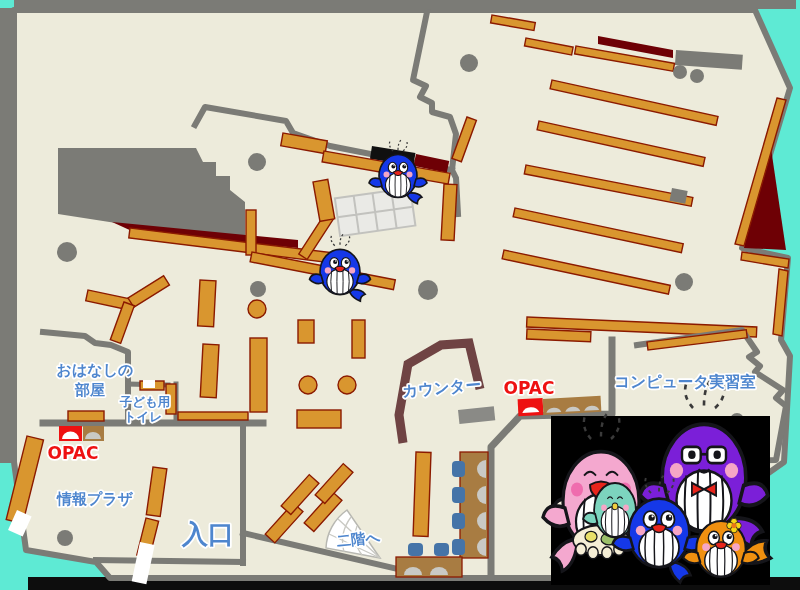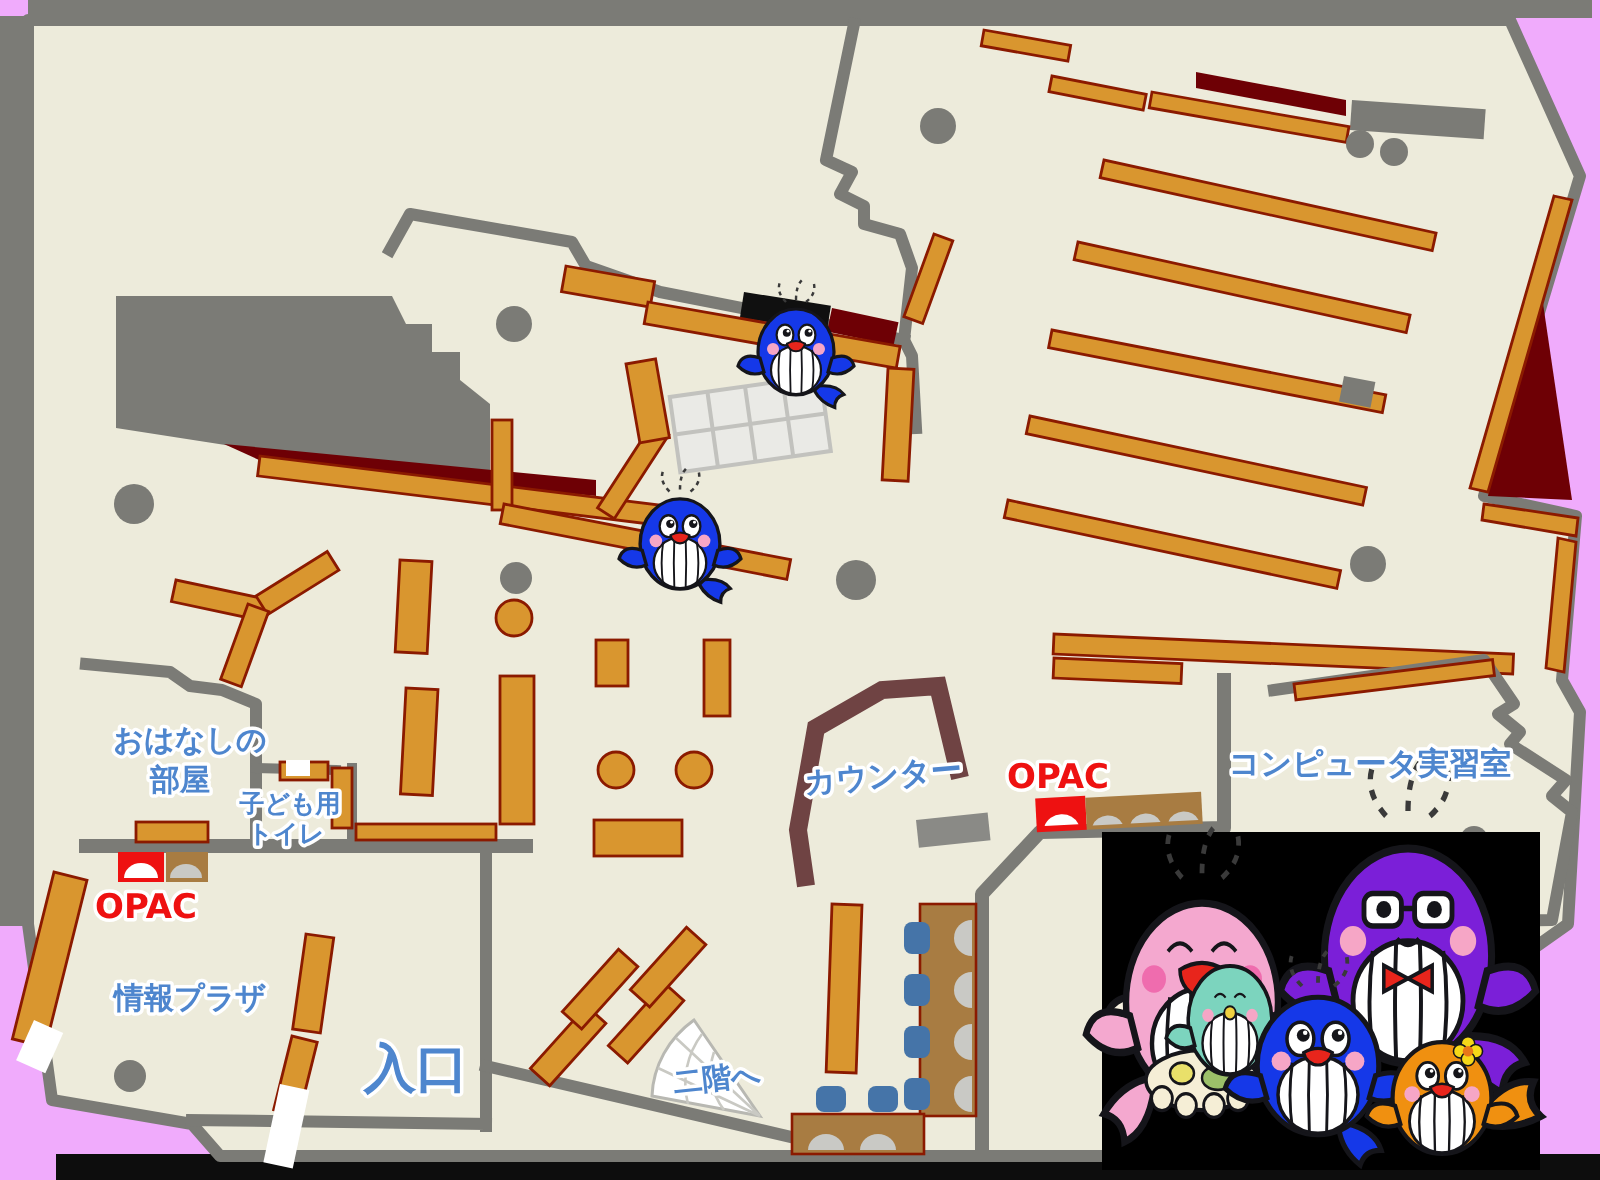--- a/index.html
+++ b/index.html
@@ -1,16 +1,16 @@
 <!DOCTYPE html>
 <html><head>
 <meta charset="utf-8">
 <style>
   html,body{margin:0;padding:0;background:#ffffff;}
-  .stage{position:relative;width:800px;height:590px;background:#f0abfc;overflow:hidden;
+  .stage{position:relative;width:800px;height:590px;background:#5eead4;overflow:hidden;
          font-family:"DejaVu Sans",sans-serif;}
   .stage svg{position:absolute;left:0;top:0;}
   .sh{fill:#d9962f;stroke:#8b1a00;stroke-width:1.4;}
   .wl{stroke:#7b7b76;fill:none;stroke-linejoin:round;stroke-linecap:square;}
   .dr{fill:#6e0005;stroke:none;}
   .col{fill:#7b7b76;stroke:none;}
   .door{fill:#ffffff;stroke:none;}
   .tbl{fill:#a87c42;stroke:#8b1a00;stroke-width:1.3;}
   .chair{fill:#4574a8;stroke:none;}
   .mon{fill:#c9c9c5;stroke:none;}

